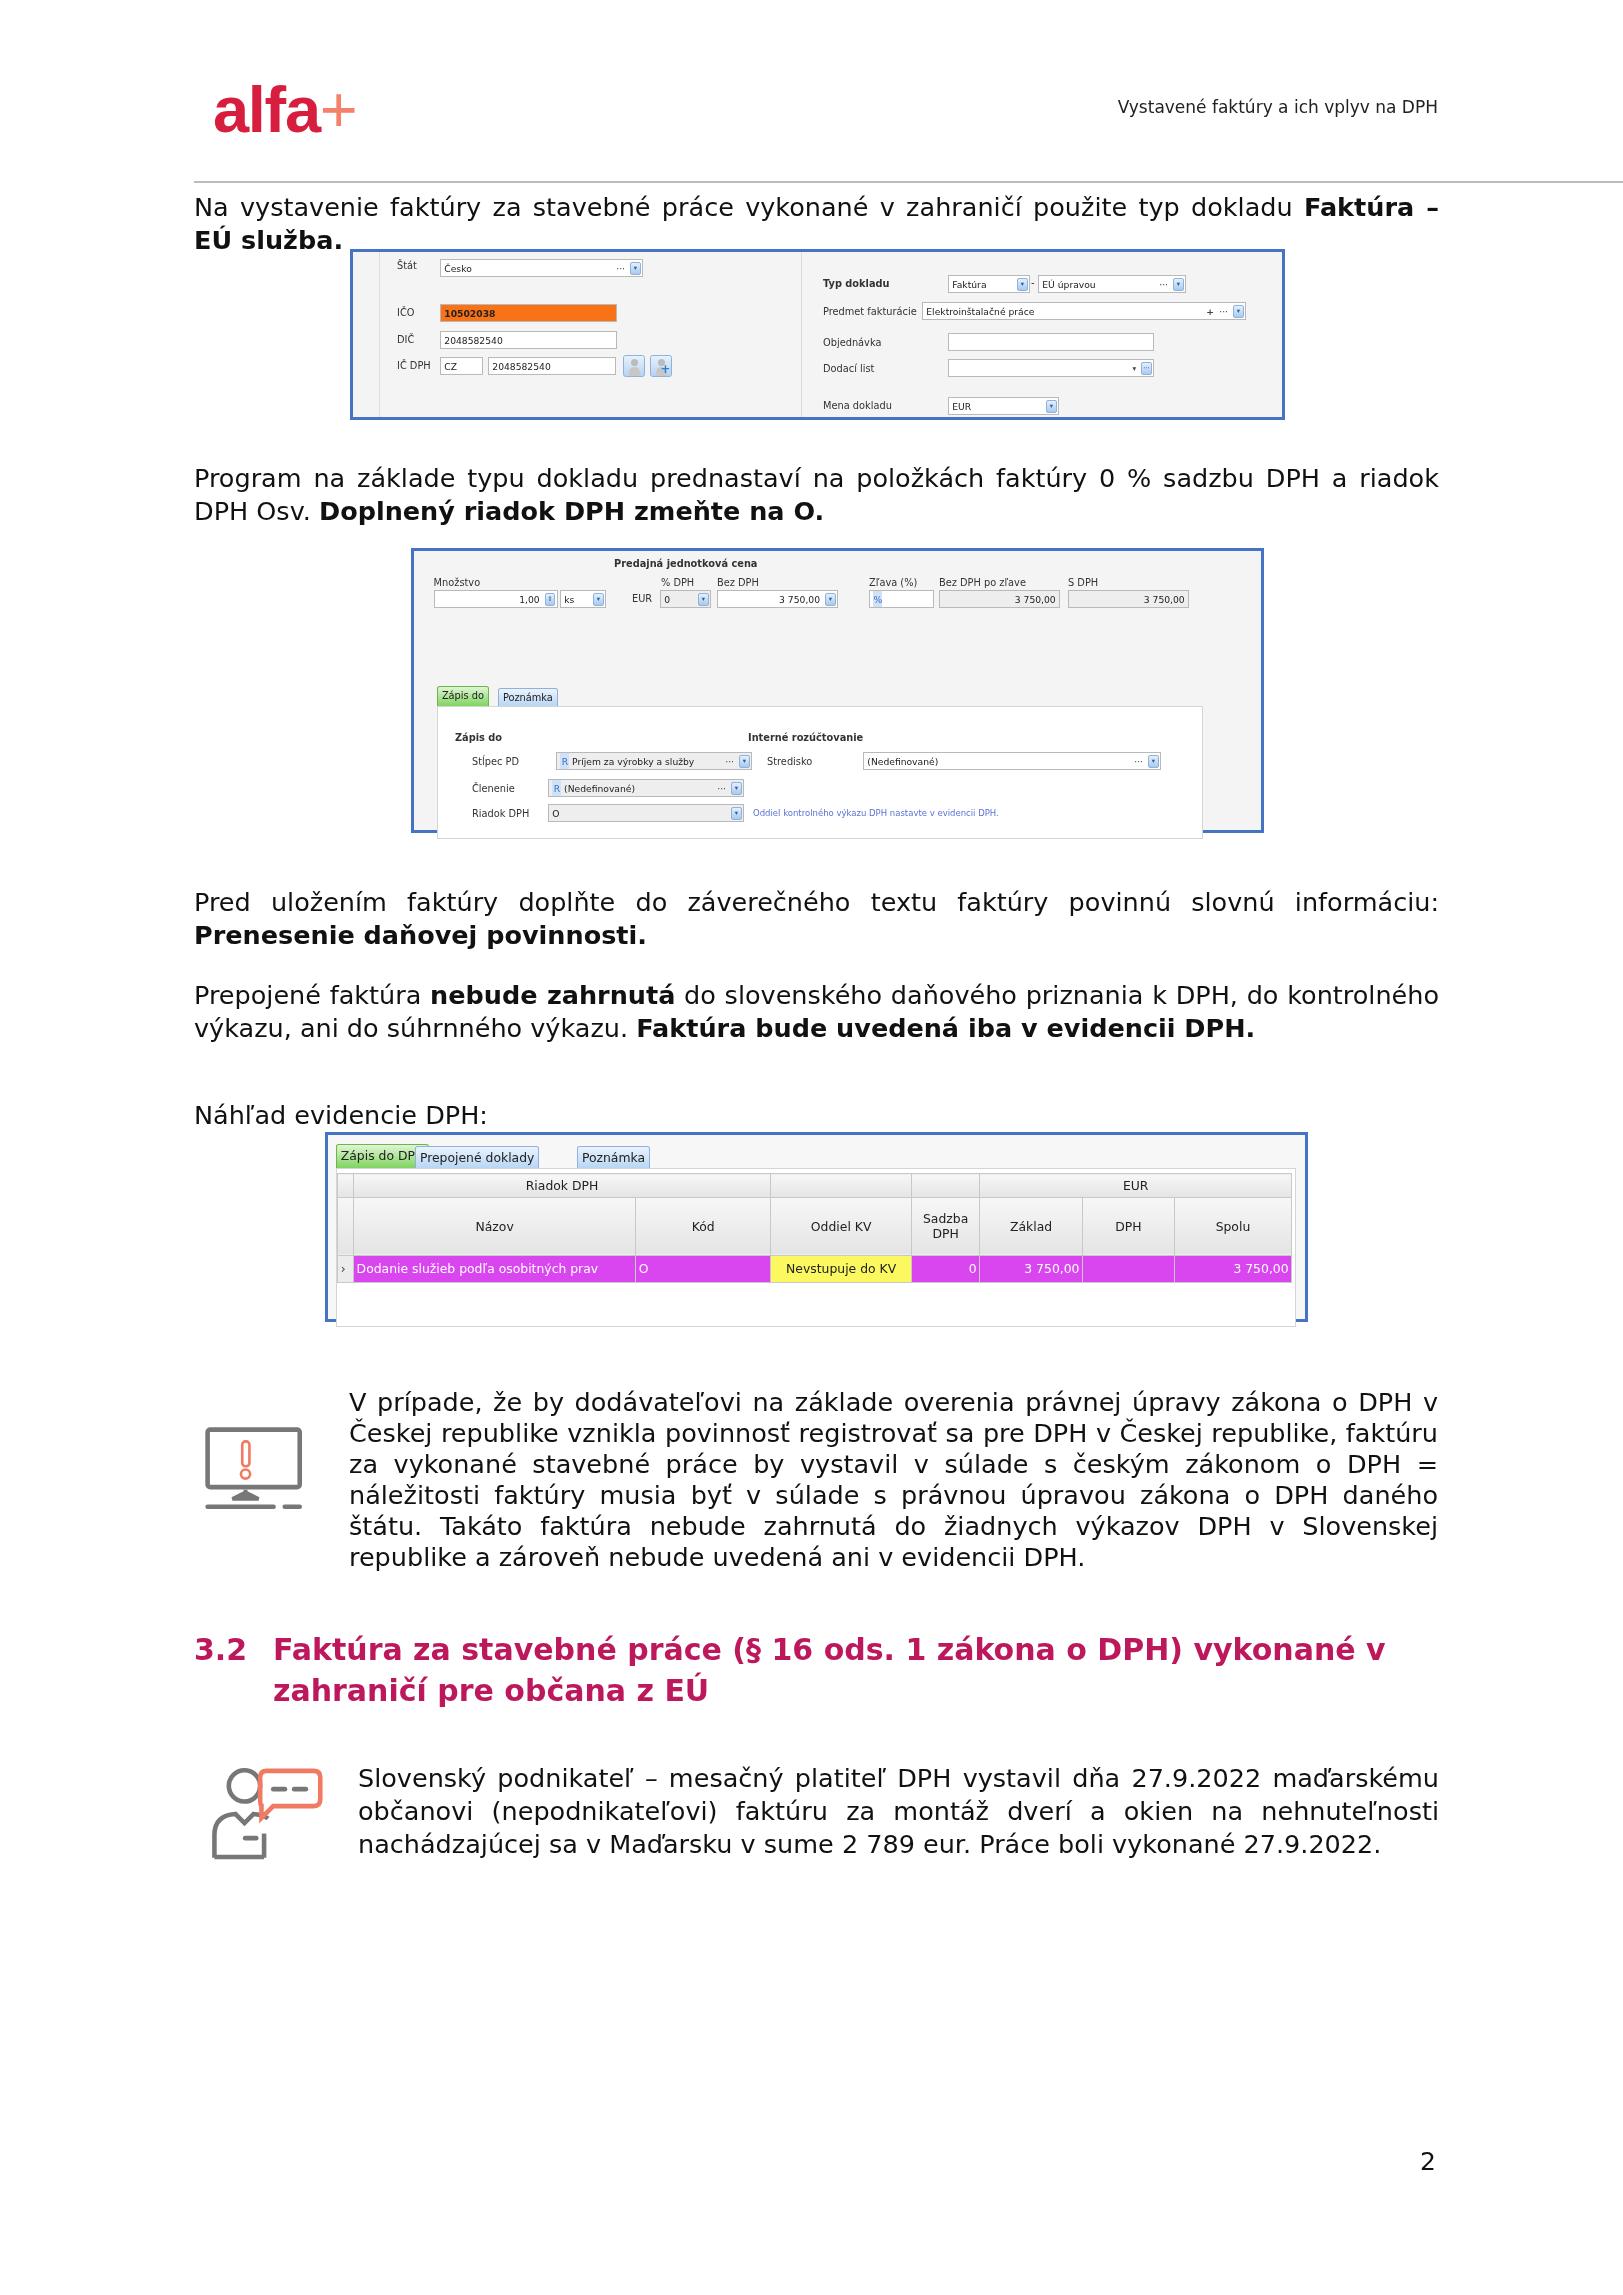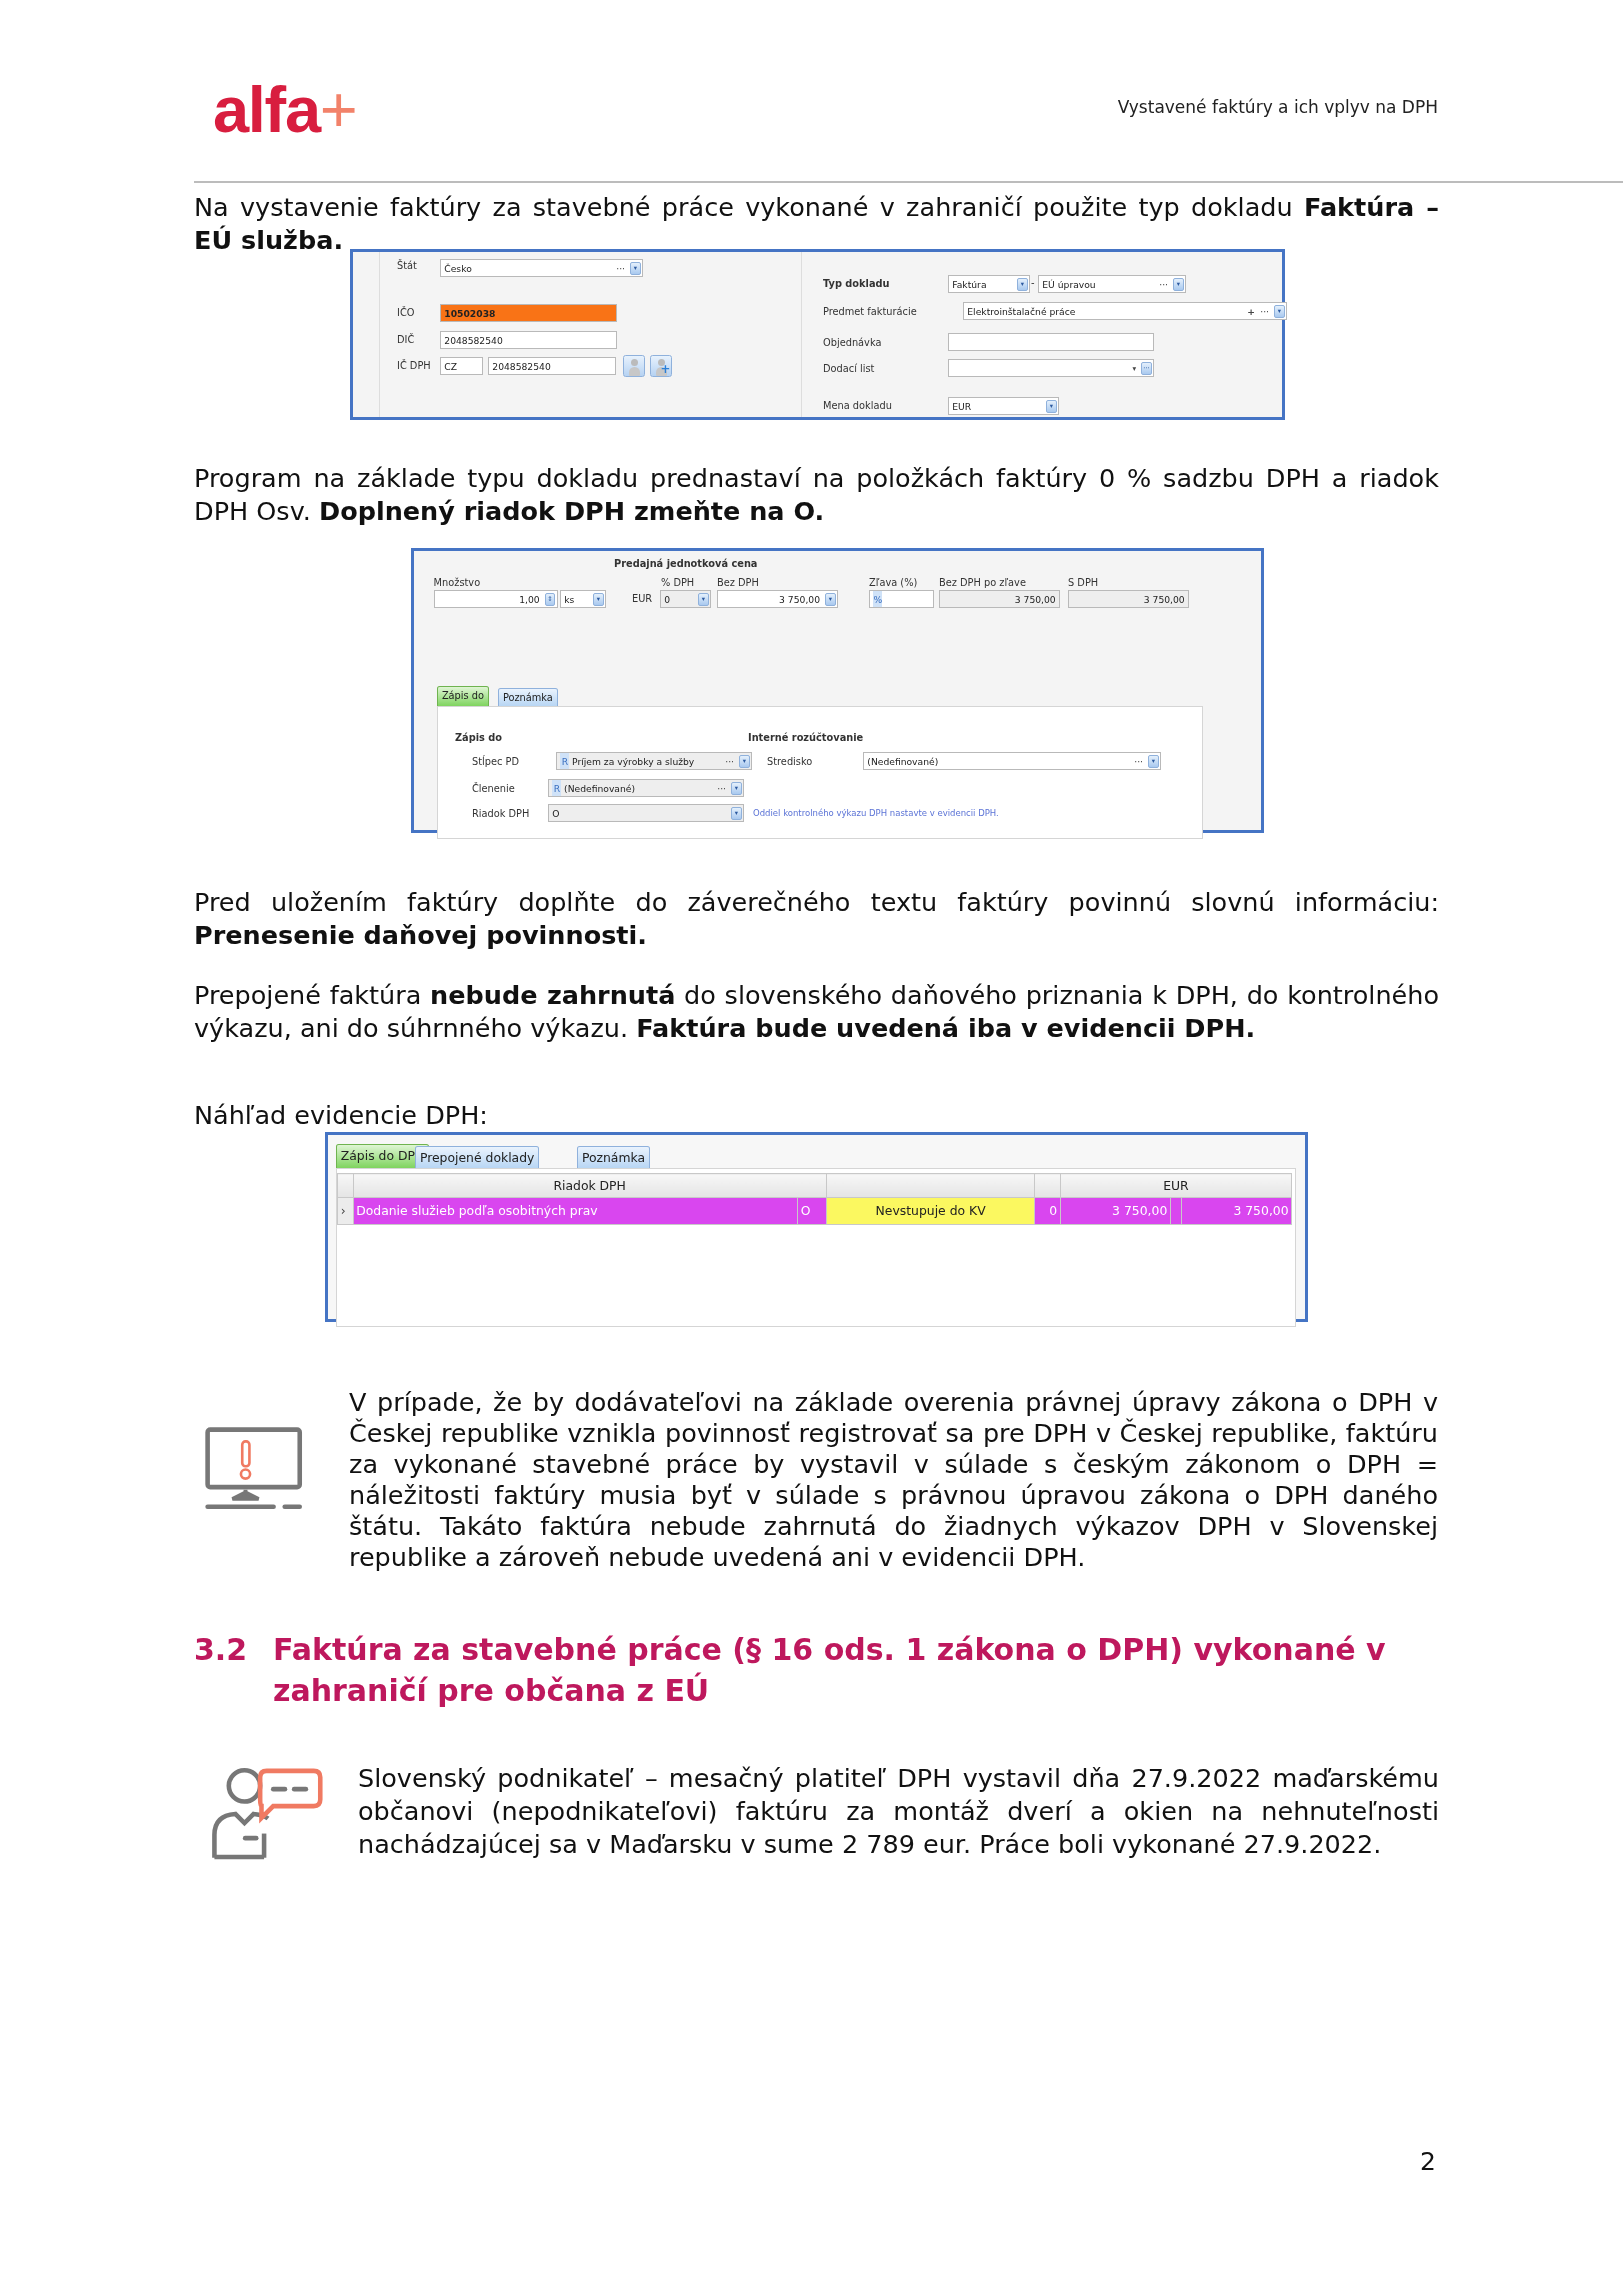--- a/index.html
+++ b/index.html
@@ -73,21 +73,21 @@
       <span class="body"></span>
       <span class="abs" style="right:0.7px; bottom:0; color:#2a7fd8; font-size:11.8px; font-weight:bold; line-height:11.8px;">+</span>
     </div>
 
   <span class="lbl b" style="left:470px; top:26px;">Typ dokladu</span>
   <div class="fld" style="left:595px; top:23px; width:82px;"><span>Faktúra</span><span class="dd">▾</span></div>
   <span class="lbl" style="left:678px; top:25px;">-</span>
   <div class="fld" style="left:685px; top:23px; width:148px;"><span>EÚ úpravou</span><span class="dots" style="right:17px;">···</span><span class="dd">▾</span></div>
 
   <span class="lbl" style="left:470px; top:54px;">Predmet fakturácie</span>
-  <div class="fld" style="left:610px; top:50px; width:324px;"><span>Elektroinštalačné práce</span><span class="dots" style="right:31px; font-weight:bold;">+</span><span class="dots" style="right:17px;">···</span><span class="dd">▾</span></div>
+  <div class="fld" style="left:569px; top:50px; width:324px;"><span>Elektroinštalačné práce</span><span class="dots" style="right:31px; font-weight:bold;">+</span><span class="dots" style="right:17px;">···</span><span class="dd">▾</span></div>
 
   <span class="lbl" style="left:470px; top:85px;">Objednávka</span>
   <div class="fld" style="left:595px; top:81px; width:206px;"></div>
 
   <span class="lbl" style="left:470px; top:111px;">Dodací list</span>
   <div class="fld" style="left:595px; top:107px; width:206px;"><span></span><span class="dots" style="right:17px; font-size:7.2px;">▾</span><span class="dd">···</span></div>
 
   <span class="lbl" style="left:470px; top:148px;">Mena dokladu</span>
   <div class="fld" style="left:595px; top:145px; width:111px;"><span>EUR</span><span class="dd">▾</span></div>
 </div>
@@ -157,20 +157,30 @@
   <div class="abs" style="left:7.9px; top:33px; width:958px; height:157px; background:#fff; border:0.7px solid #d5d5d5;"></div>
 
   <table class="grid" style="left:9.2px; top:38px; width:955px;">
     <thead>
       <tr style="height:23.6px;">
         <th style="width:5.2px;"></th>
         <th colspan="2">Riadok DPH</th>
         <th></th>
         <th></th>
         <th colspan="3">EUR</th>
+      </tr>
+      <tr style="height:58px;">
+        <th></th>
+        <th style="width:271px;">Názov</th>
+        <th style="width:128px;">Kód</th>
+        <th style="width:134px;">Oddiel KV</th>
+        <th style="width:63px;">Sadzba DPH</th>
+        <th style="width:97px;">Základ</th>
+        <th style="width:86px;">DPH</th>
+        <th style="width:111px;">Spolu</th>
       </tr>
     </thead>
     <tbody>
       <tr>
         <td class="sel">›</td>
         <td>Dodanie služieb podľa osobitných prav</td>
         <td>O</td>
         <td class="kv">Nevstupuje do KV</td>
         <td class="num">0</td>
         <td class="num">3 750,00</td>

